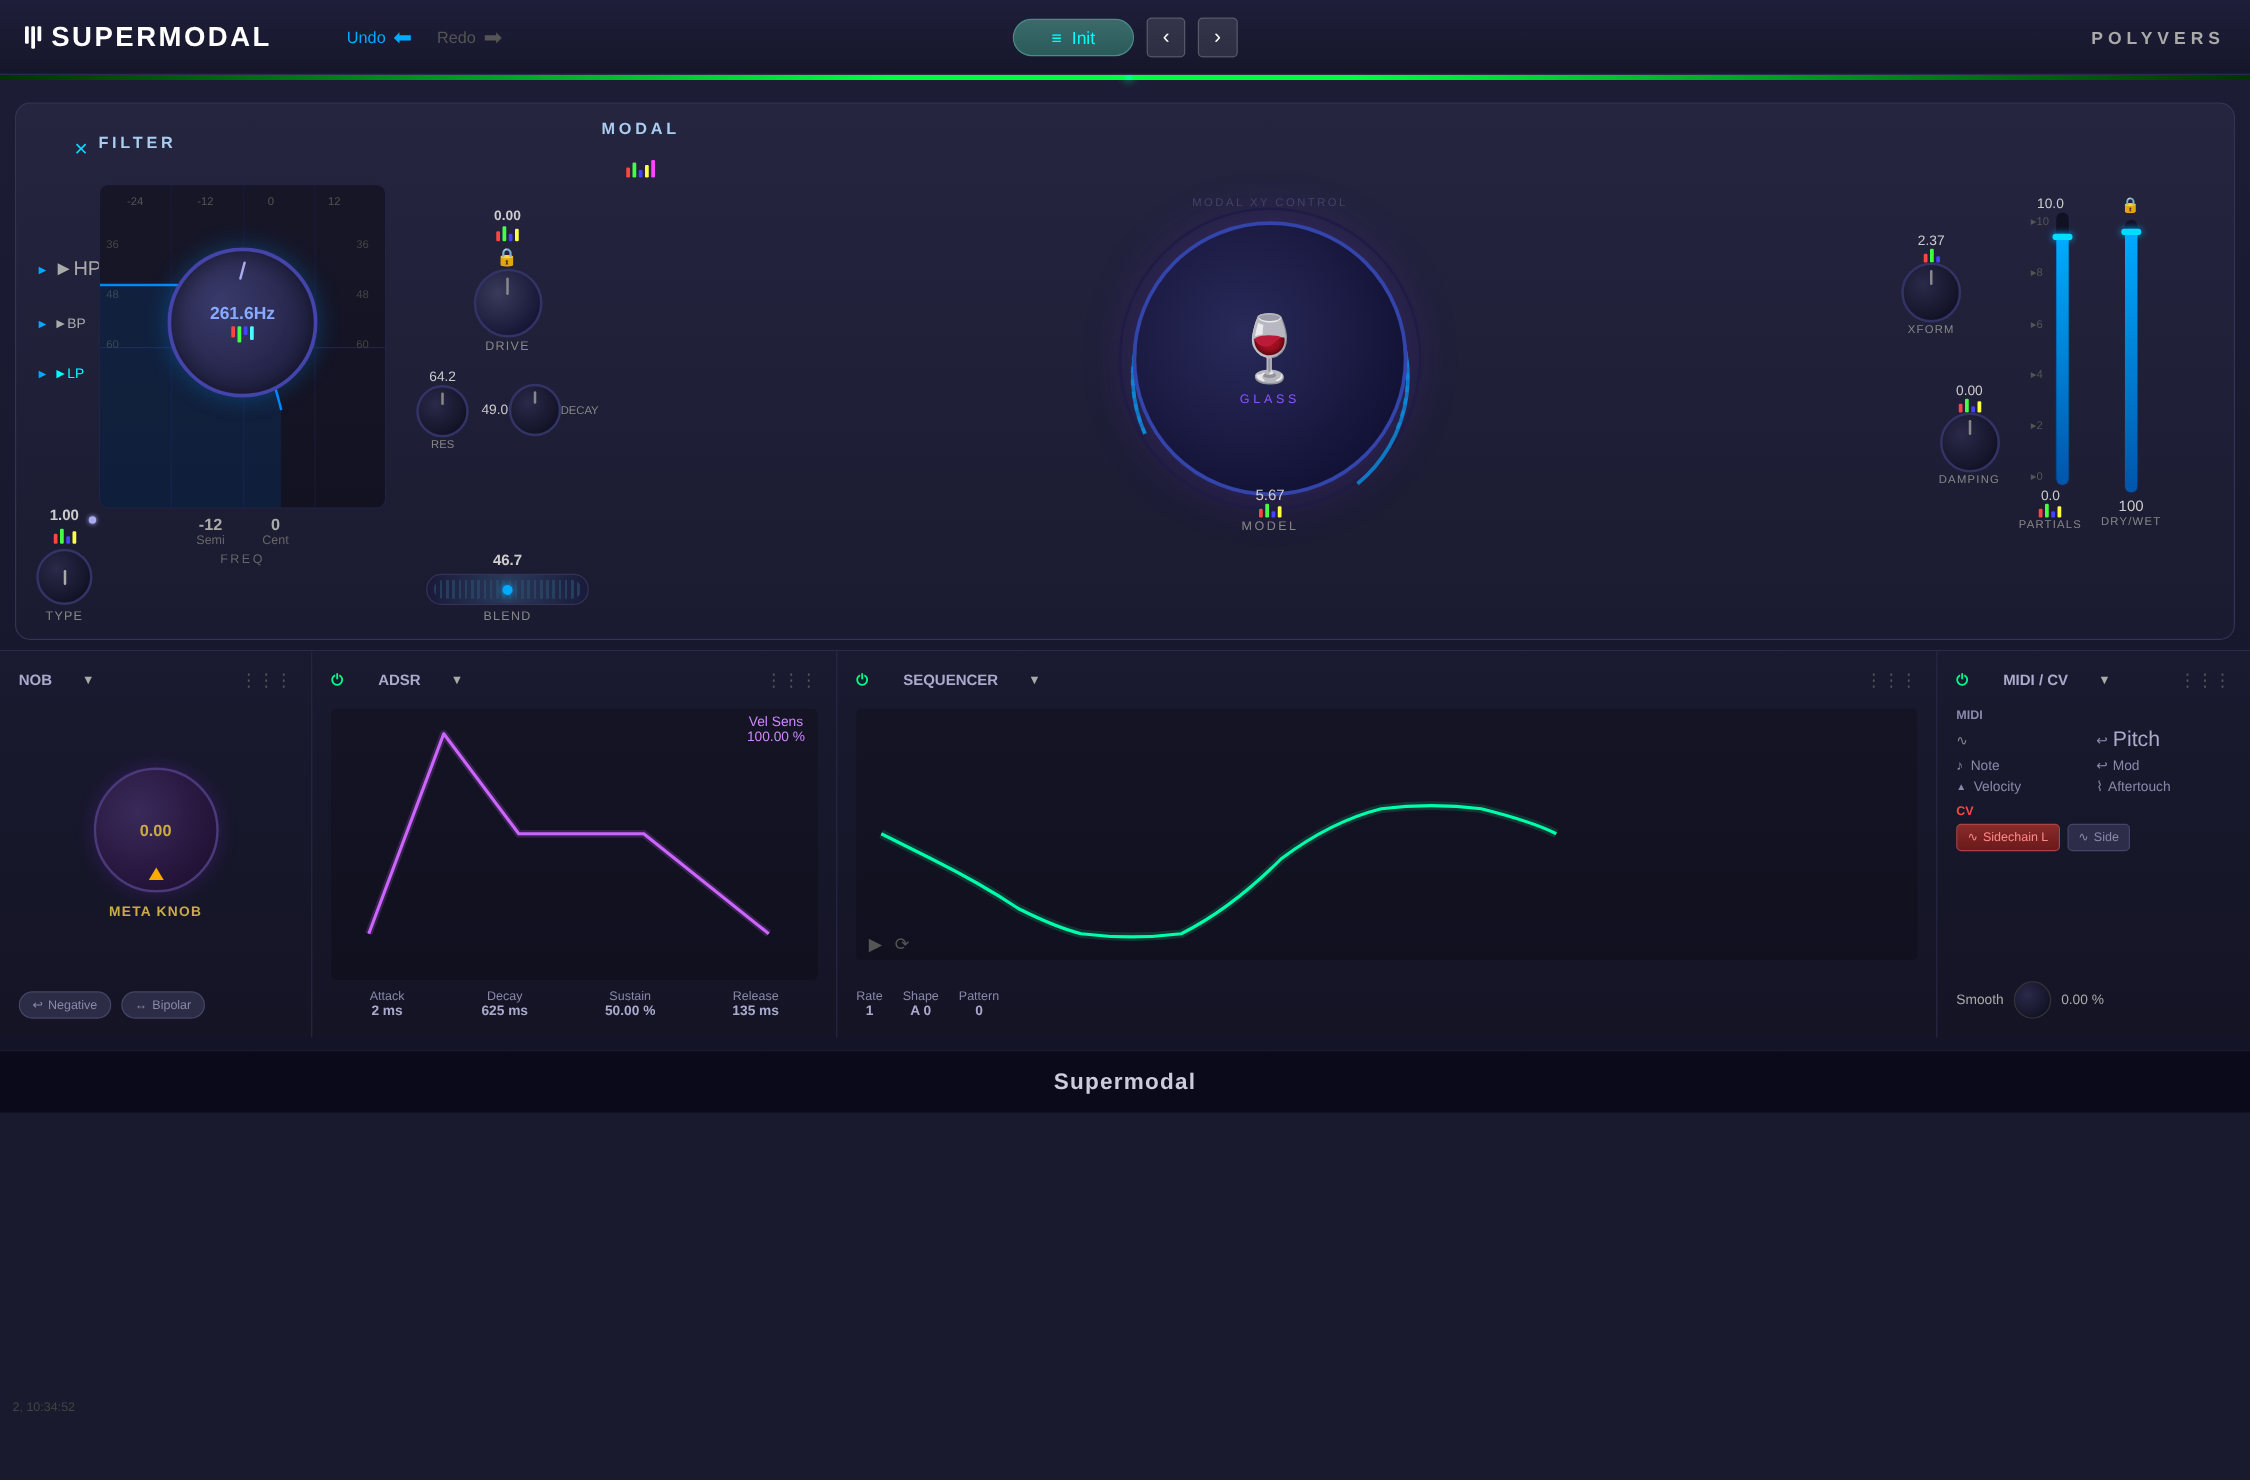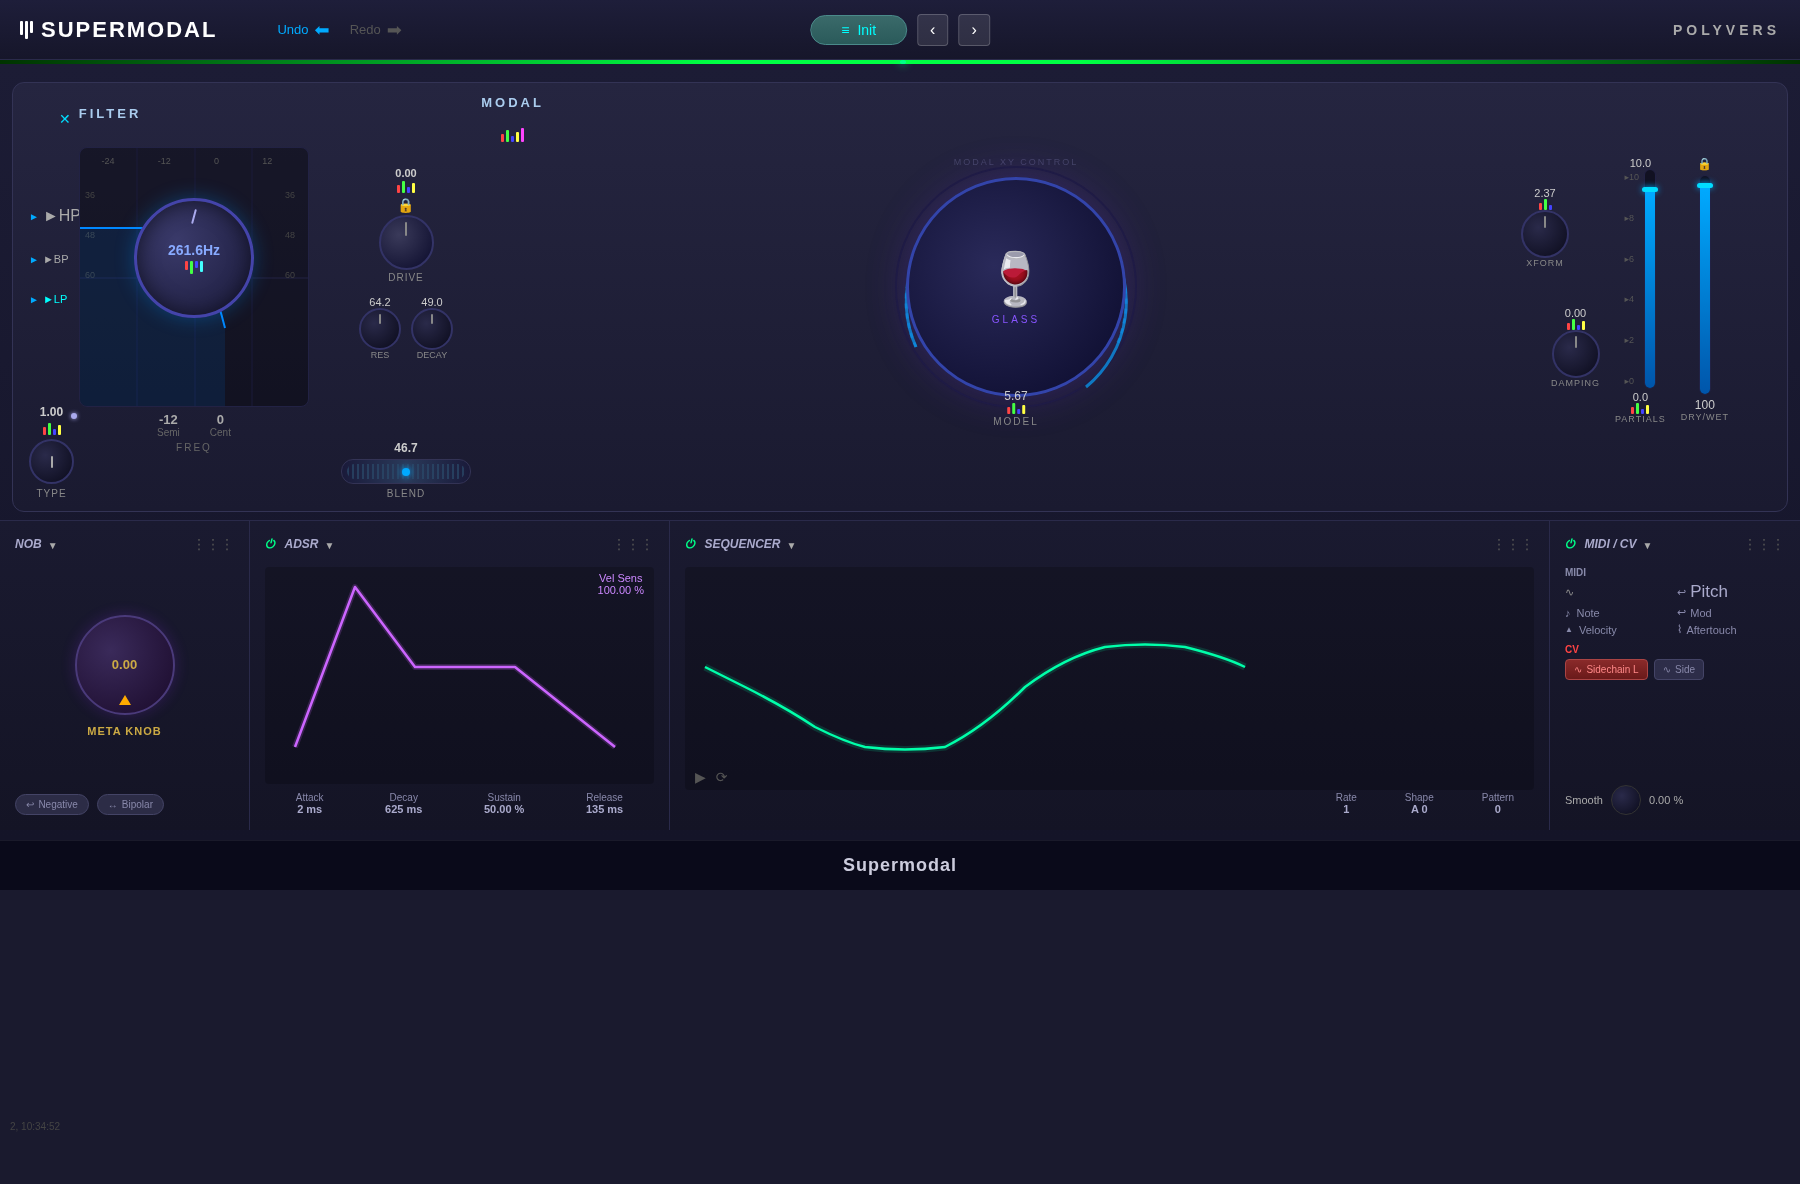--- a/index.html
+++ b/index.html
@@ -224,23 +224,22 @@
       display: flex;
       align-items: center;
       justify-content: space-between;
       margin-bottom: 15px;
     }
     .panel-name {
       color: #aaaacc;
       font-size: 12px;
       font-weight: bold;
       display: flex;
-      align-items: flex-end;
-      gap: 6px;
-      font-style: italic;
+      align-items: center;
+      gap: 24px;
     }
     .panel-dots {
       color: #555;
       font-size: 14px;
     }
     .meta-knob-area {
       display: flex;
       flex-direction: column;
       align-items: center;
       flex: 1;
@@ -630,21 +629,21 @@
         </div>
 
         <div style="display:flex;gap:10px;margin-top:5px;">
           <div style="display:flex;flex-direction:column;align-items:center;">
             <div style="color:#ccc;font-size:11px;">64.2</div>
             <div class="small-knob" style="width:42px;height:42px;">
               <div style="position:absolute;top:4px;left:50%;width:2px;height:10px;background:#888;border-radius:1px;transform:translateX(-50%);"></div>
             </div>
             <div style="color:#888;font-size:9px;">RES</div>
           </div>
-          <div style="display:flex;flex-direction:column;align-items:center;">
+          <div style="display:flex;flex-direction:row;align-items:center;">
             <div style="color:#ccc;font-size:11px;">49.0</div>
             <div class="small-knob" style="width:42px;height:42px;">
               <div style="position:absolute;top:4px;left:50%;width:2px;height:10px;background:#888;border-radius:1px;transform:translateX(-50%);"></div>
             </div>
             <div style="color:#888;font-size:9px;">DECAY</div>
           </div>
         </div>
 
         <div style="display:flex;flex-direction:column;align-items:center;margin-top:auto;">
           <div style="color:#ccc;font-size:12px;font-weight:bold;">46.7</div>
@@ -865,21 +864,21 @@
           <path d="M 20,100 L 60,120 Q 100,140 130,160 Q 160,175 180,180 Q 220,185 260,180 Q 300,160 340,120 Q 380,90 420,80 Q 460,75 500,80 Q 540,90 560,100" fill="none" stroke="#00ffaa" stroke-width="2.5" stroke-linejoin="round"></path>
           <path d="M 20,100 L 60,120 Q 100,140 130,160 Q 160,175 180,180 Q 220,185 260,180 Q 300,160 340,120 Q 380,90 420,80 Q 460,75 500,80 Q 540,90 560,100" fill="none" stroke="#00ffaa" stroke-width="7" stroke-linejoin="round" opacity="0.15"></path>
         </svg>
 
         <div style="position:absolute;bottom:5px;left:10px;display:flex;gap:10px;align-items:center;">
           <span style="color:#555;font-size:14px;">▶</span>
           <span style="color:#555;font-size:14px;">⟳</span>
         </div>
       </div>
 
-      <div style="display:flex;gap:48px;margin-top:2px;justify-content:flex-end;padding-right:20px;">
+      <div style="display:flex;gap:16px;margin-top:24px;padding-right:20px;">
         <div class="adsr-param">
           <div class="adsr-param-name">Rate</div>
           <div class="adsr-param-value">1</div>
         </div>
         <div class="adsr-param">
           <div class="adsr-param-name">Shape</div>
           <div class="adsr-param-value">A 0</div>
         </div>
         <div class="adsr-param">
           <div class="adsr-param-name">Pattern</div>

